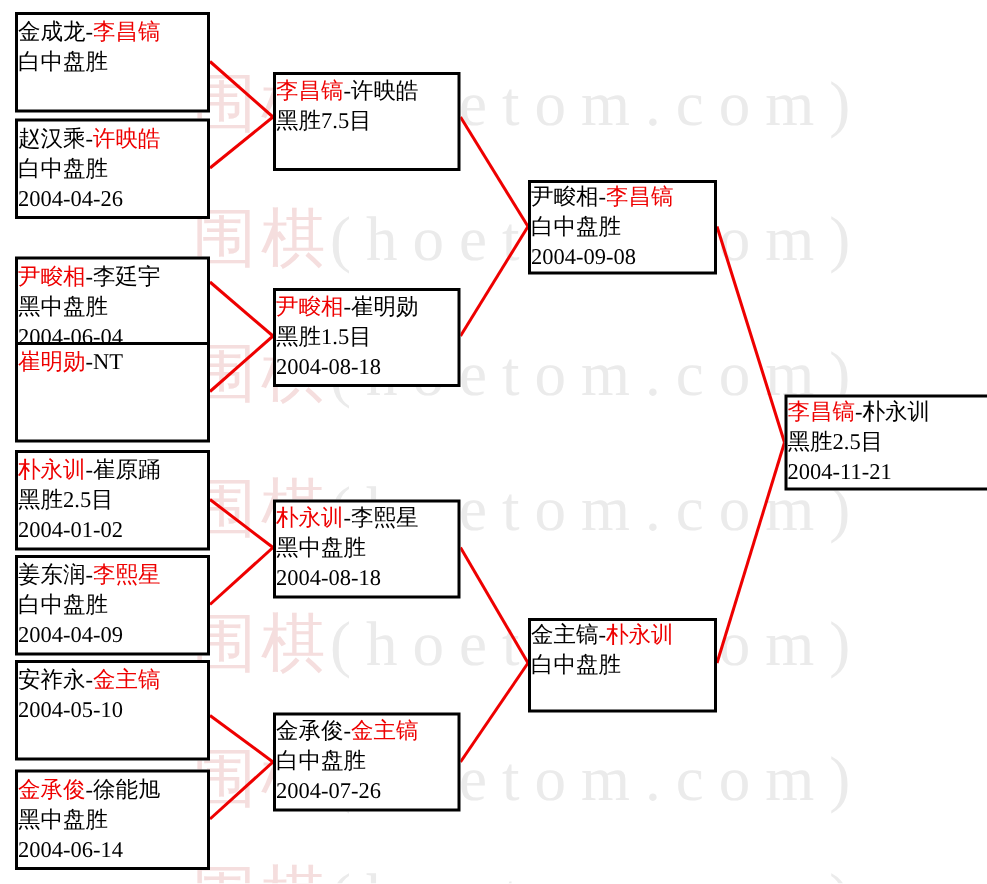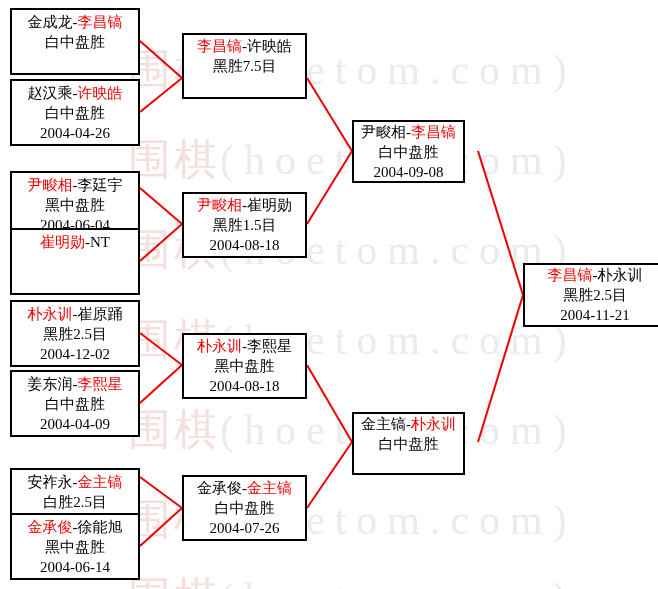--- a/index.html
+++ b/index.html
@@ -13,26 +13,26 @@
     font-size:43px;line-height:44px;user-select:none;
   }
   .wmc{color:#f5dede;letter-spacing:3px;}
   .wml{color:#ebebeb;letter-spacing:10px;font-size:42px;}
   
   .lines{position:absolute;left:0;top:0;z-index:1;pointer-events:none;}
   .lines line{stroke:#ee0000;stroke-width:2;}
   
   .match{
     position:absolute;z-index:2;box-sizing:border-box;background:#ffffff;
-    border:2px solid #000000;text-align:center;color:#000000;
+    border:2px solid #000000;color:#000000;
     font-size:15px;line-height:20px;
   }
   .r1{left:10px;width:130px;height:67px;padding-top:2px;}
   .r2{left:182px;width:125px;height:66px;padding-top:1px;}
-  .sf{left:352px;width:113px;height:63px;padding-top:0;}
+  .sf{left:352px;width:126px;height:63px;padding-top:0;}
   .fi{left:523px;width:144px;height:64px;padding-top:0;}
   .match[data-w="1"] .p1{color:#ee0000;}
   .match[data-w="2"] .p2{color:#ee0000;}
 </style>
 </head>
 <body>
 
 <div class="stage">
 
   <div class="wm" style="top:48px"><span class="wmc">围棋</span><span class="wml">(hoetom.com)</span></div>
@@ -75,39 +75,38 @@
     <div class="l3">2004-06-04</div>
   </div>
   <div class="match r1" style="top:228px" data-w="1">
     <div class="l1"><span class="p1">崔明勋</span><span class="dash">-</span><span class="p2">NT</span></div>
     <div class="l2"></div>
     <div class="l3"></div>
   </div>
   <div class="match r1" style="top:300px" data-w="1">
     <div class="l1"><span class="p1">朴永训</span><span class="dash">-</span><span class="p2">崔原踊</span></div>
     <div class="l2">黑胜2.5目</div>
-    <div class="l3">2004-12-02</div>
+    <div class="l3">2004-01-02</div>
   </div>
   <div class="match r1" style="top:370px" data-w="2">
     <div class="l1"><span class="p1">姜东润</span><span class="dash">-</span><span class="p2">李熙星</span></div>
     <div class="l2">白中盘胜</div>
     <div class="l3">2004-04-09</div>
   </div>
-  <div class="match r1" style="top:468px" data-w="2">
+  <div class="match r1" style="top:440px" data-w="2">
     <div class="l1"><span class="p1">安祚永</span><span class="dash">-</span><span class="p2">金主镐</span></div>
-    <div class="l2">白胜2.5目</div>
     <div class="l3">2004-05-10</div>
   </div>
   <div class="match r1" style="top:513px" data-w="1">
     <div class="l1"><span class="p1">金承俊</span><span class="dash">-</span><span class="p2">徐能旭</span></div>
     <div class="l2">黑中盘胜</div>
     <div class="l3">2004-06-14</div>
   </div>
 
-  <div class="match r2" style="top:33px" data-w="1">
+  <div class="match r2" style="top:48px" data-w="1">
     <div class="l1"><span class="p1">李昌镐</span><span class="dash">-</span><span class="p2">许映皓</span></div>
     <div class="l2">黑胜7.5目</div>
   </div>
   <div class="match r2" style="top:192px" data-w="1">
     <div class="l1"><span class="p1">尹畯相</span><span class="dash">-</span><span class="p2">崔明勋</span></div>
     <div class="l2">黑胜1.5目</div>
     <div class="l3">2004-08-18</div>
   </div>
   <div class="match r2" style="top:333px" data-w="1">
     <div class="l1"><span class="p1">朴永训</span><span class="dash">-</span><span class="p2">李熙星</span></div>

